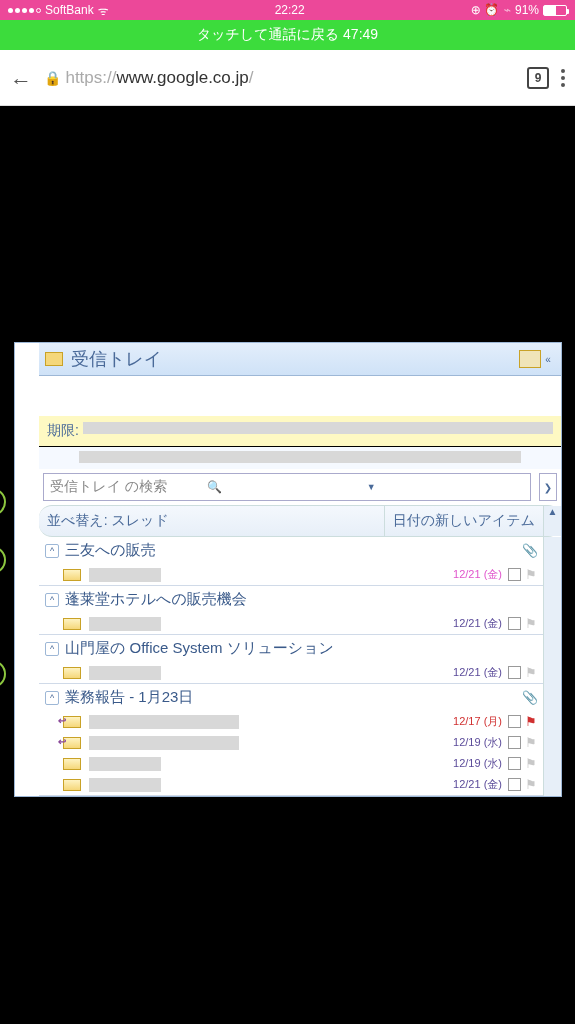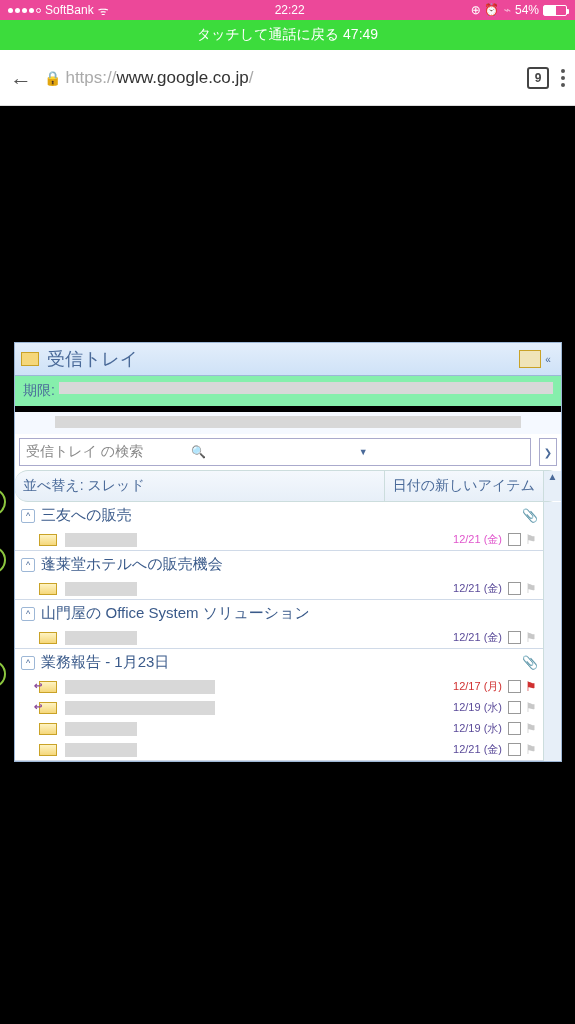--- a/index.html
+++ b/index.html
@@ -21,28 +21,28 @@
 .back-arrow { font-size: 22px; color: #555; }
 .url { flex: 1; font-size: 17px; color: #aaa; display: flex; align-items: center; gap: 4px; }
 .lock { color: #2a9d2a; font-size: 14px; }
 .url-host { color: #333; }
 .tab-count { width: 22px; height: 22px; border: 2px solid #444; border-radius: 3px; display: flex; align-items: center; justify-content: center; font-size: 12px; font-weight: bold; color: #444; }
 .menu-dots { font-size: 18px; color: #444; display: flex; flex-direction: column; gap: 3px; }
 .mdot { width: 4px; height: 4px; background: #555; border-radius: 50%; }
 
 .content { position: absolute; top: 342px; left: 14px; width: 548px; background: #fff; }
 
-.outlook { border: 1px solid #9db7d6; }
+.outlook { border: 1px solid #9db7d6; padding-left: 24px; }
 .ol-title { background: linear-gradient(#e3eefb, #cfe2f7); display: flex; align-items: center; padding: 4px 6px; border-bottom: 1px solid #9db7d6; }
 .folder-icon { width: 18px; height: 14px; background: #f5d77a; border: 1px solid #c9a227; margin-right: 8px; }
 .ol-title-text { font-size: 18px; color: #4a6a99; flex: 1; }
 .ol-title-btn { width: 22px; height: 18px; background: #f0e4b8; border: 1px solid #c9a227; margin-left: 2px; }
 .expand-btn { width: 14px; font-size: 10px; color: #4a6a99; text-align: center; }
 
-.deadline { background: #86efac; padding: 6px 8px; font-size: 14px; color: #4a6a99; display: flex; gap: 4px; border-bottom: 6px solid #000000; }
+.deadline { background: #fef9c3; padding: 6px 8px; font-size: 14px; color: #4a6a99; display: flex; gap: 4px; border-bottom: 1px solid #000000; margin-top: 40px; }
 .gray-bar { flex: 1; height: 12px; background: #d8d8d8; }
 .deadline-under { background: #f5f9ff; padding: 4px 40px 6px; }
 .gray-bar2 { height: 12px; background: #d8d8d8; }
 
 .search-row { display: flex; padding: 4px; gap: 8px; background: #fff; }
 .search-box { flex: 1; border: 1px solid #aac; padding: 4px 6px; font-size: 14px; color: #888; display: flex; align-items: center; }
 .search-box span { flex: 1; }
 .search-icon { color: #4a6a99; font-size: 12px; }
 .dd { font-size: 9px; color: #4a6a99; margin-left: 2px; }
 .expand2 { width: 18px; display: flex; align-items: center; justify-content: center; border: 1px solid #aac; font-size: 10px; color: #4a6a99; }
@@ -86,21 +86,21 @@
         <div class="dot empty"></div>
     </div>
     <span>SoftBank</span>
     <span>ᯤ</span>
   </div>
   <span>22:22</span>
   <div class="status-right">
     <span>⊕</span>
     <span>⏰</span>
     <span style="opacity:.6">⌁</span>
-    <span>54%</span>
+    <span>91%</span>
     <div class="battery">
         <div class="battery-fill"></div>
       </div>
   </div>
 </div>
 
 <div class="call-bar">
   <span>タッチして通話に戻る 47:49</span>
 </div>
 

